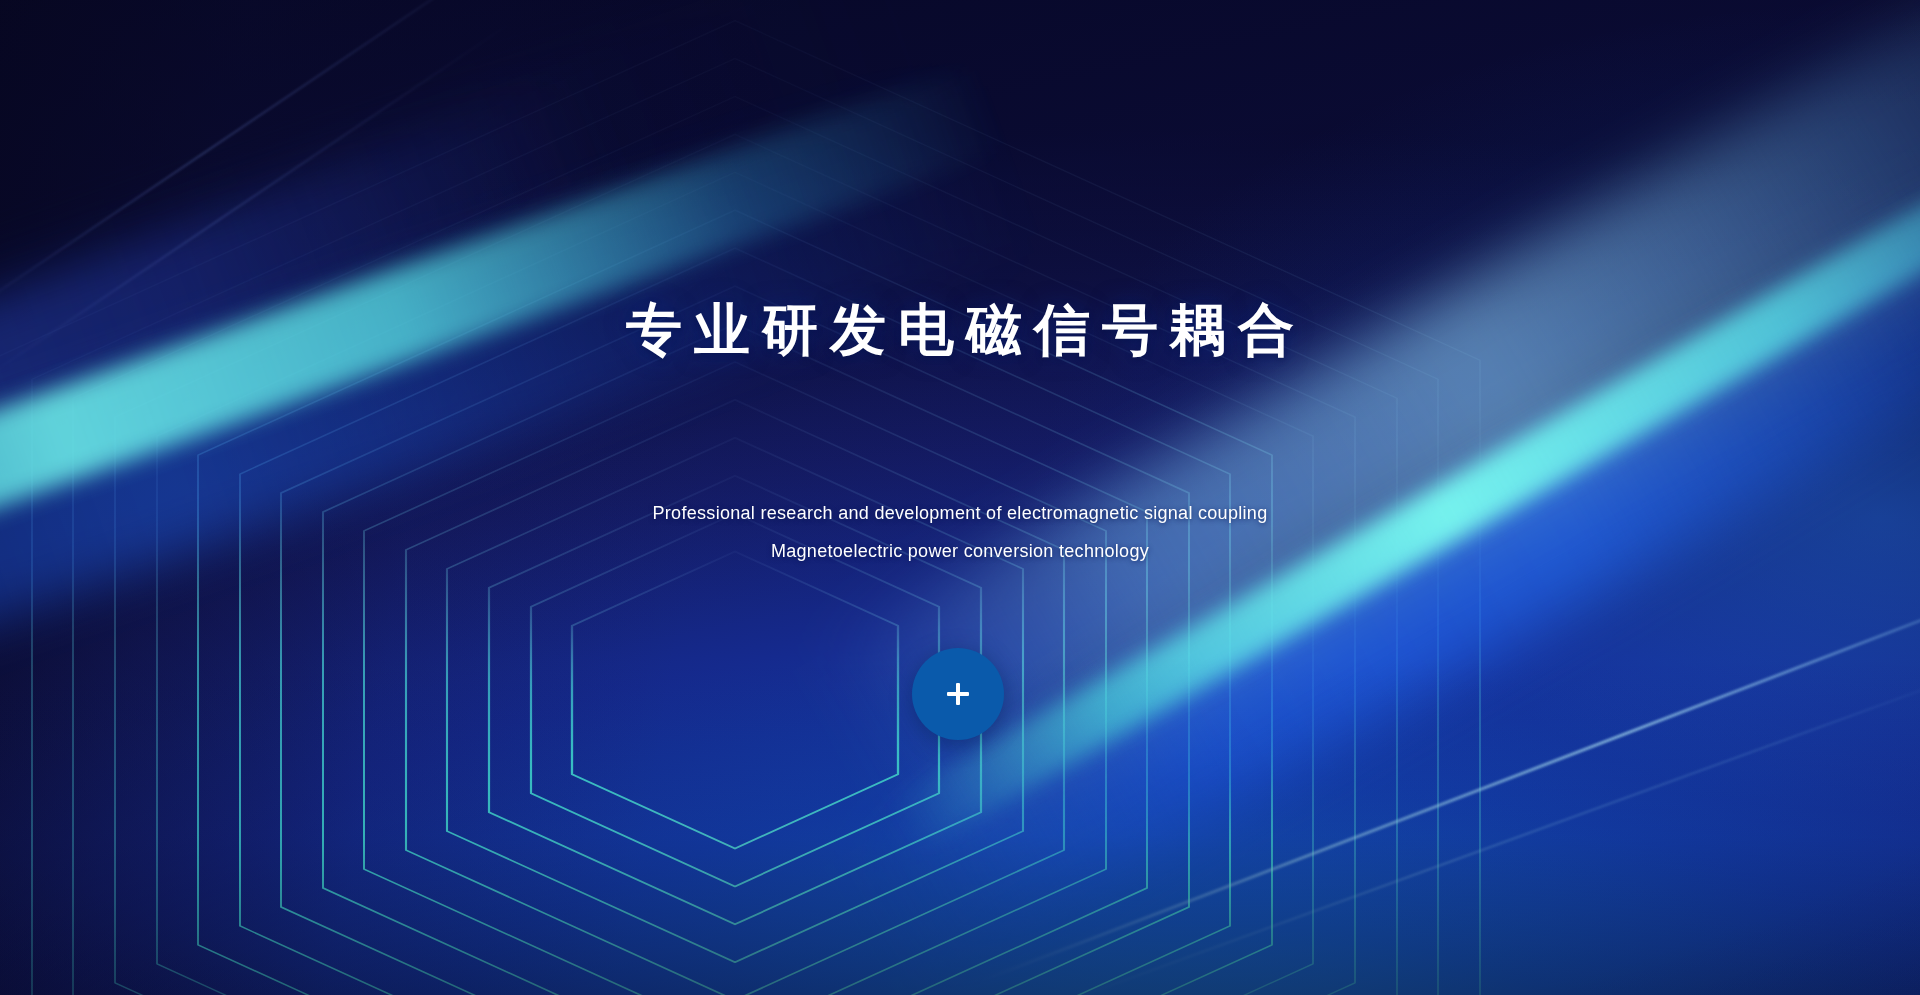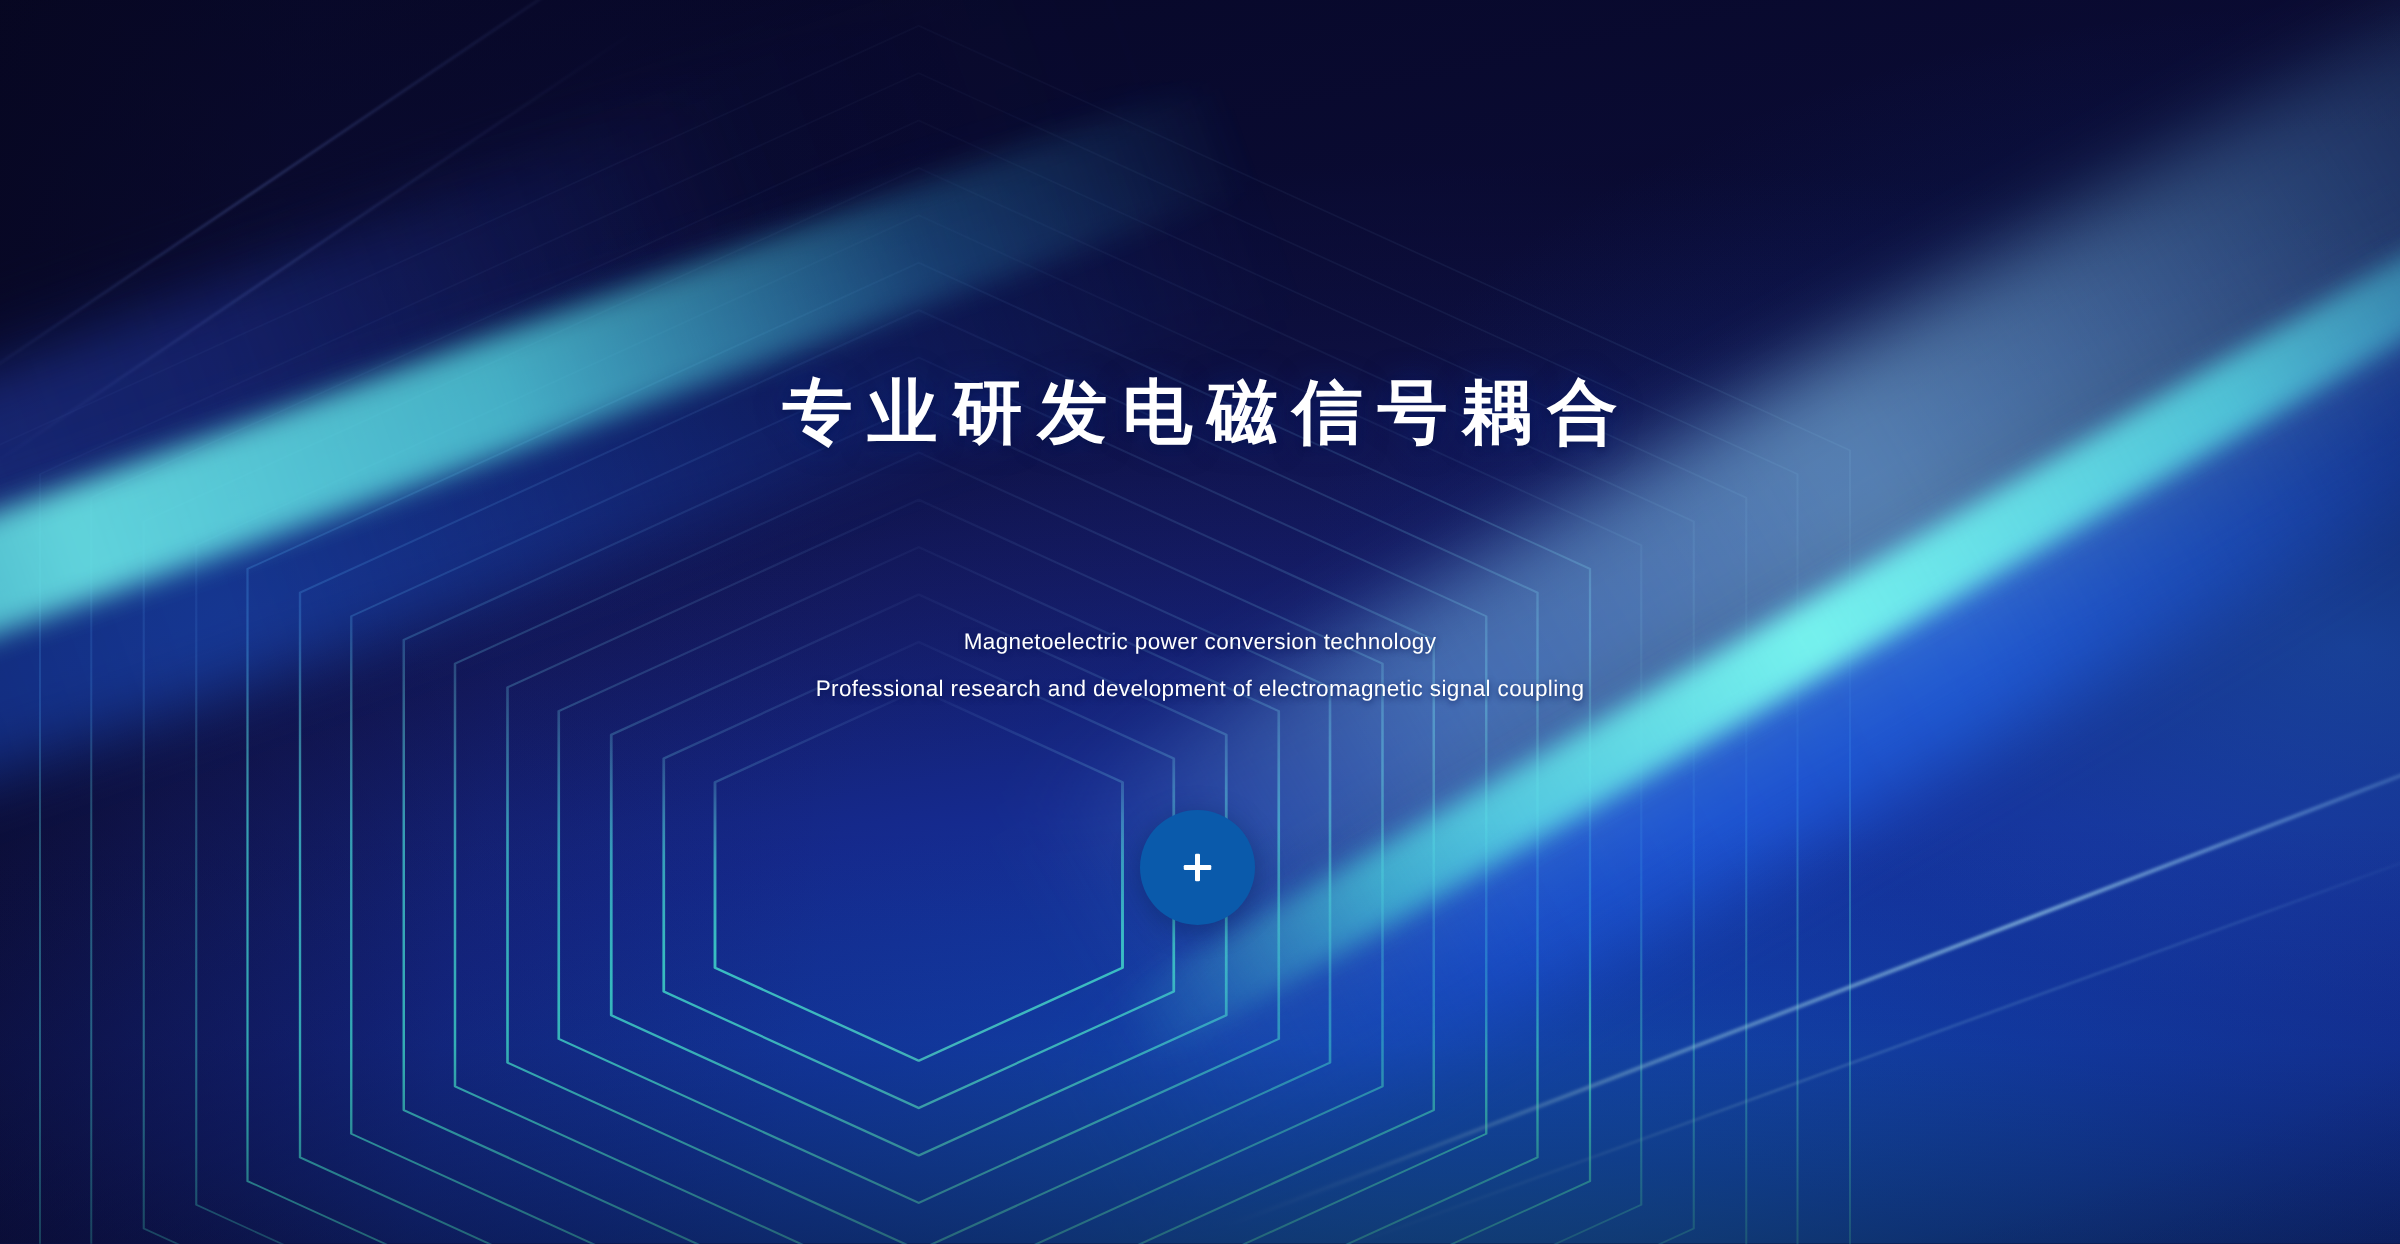--- a/index.html
+++ b/index.html
@@ -380,22 +380,22 @@
   <div class="bg-bottomdark"></div>
   <div class="vignette"></div>
 
   <div class="content">
 
     <div class="title-block">
       <div class="title-line">专业研发电磁信号耦合</div>
     </div>
 
     <div class="subtitle-block">
+      <div class="sub-line">Professional research and development of electromagnetic signal coupling</div>
       <div class="sub-line">Magnetoelectric power conversion technology</div>
-      <div class="sub-line">Professional research and development of electromagnetic signal coupling</div>
     </div>
 
     <button class="plus-btn" aria-label="+">
       <span class="glyph"></span>
     </button>
 
   </div>
 </div>
 
 </body></html>

